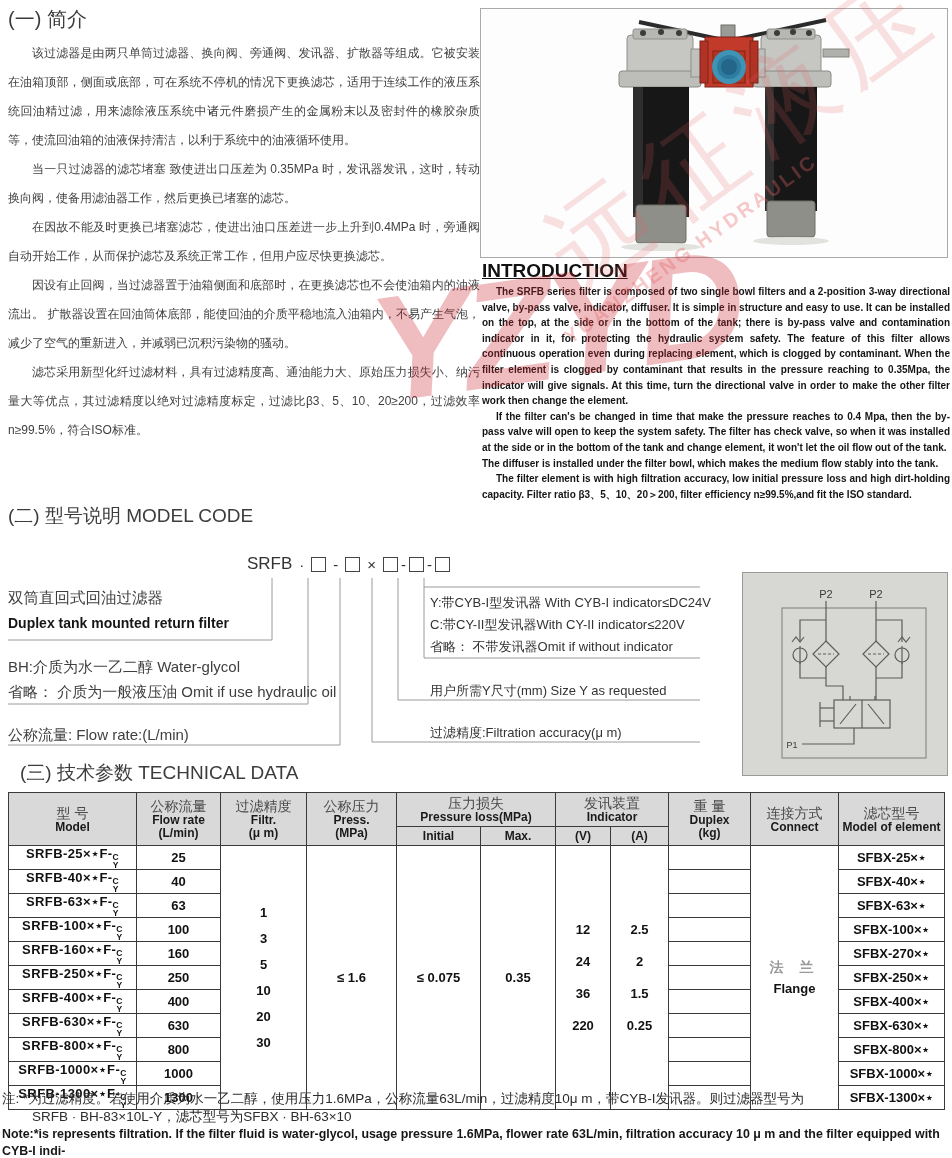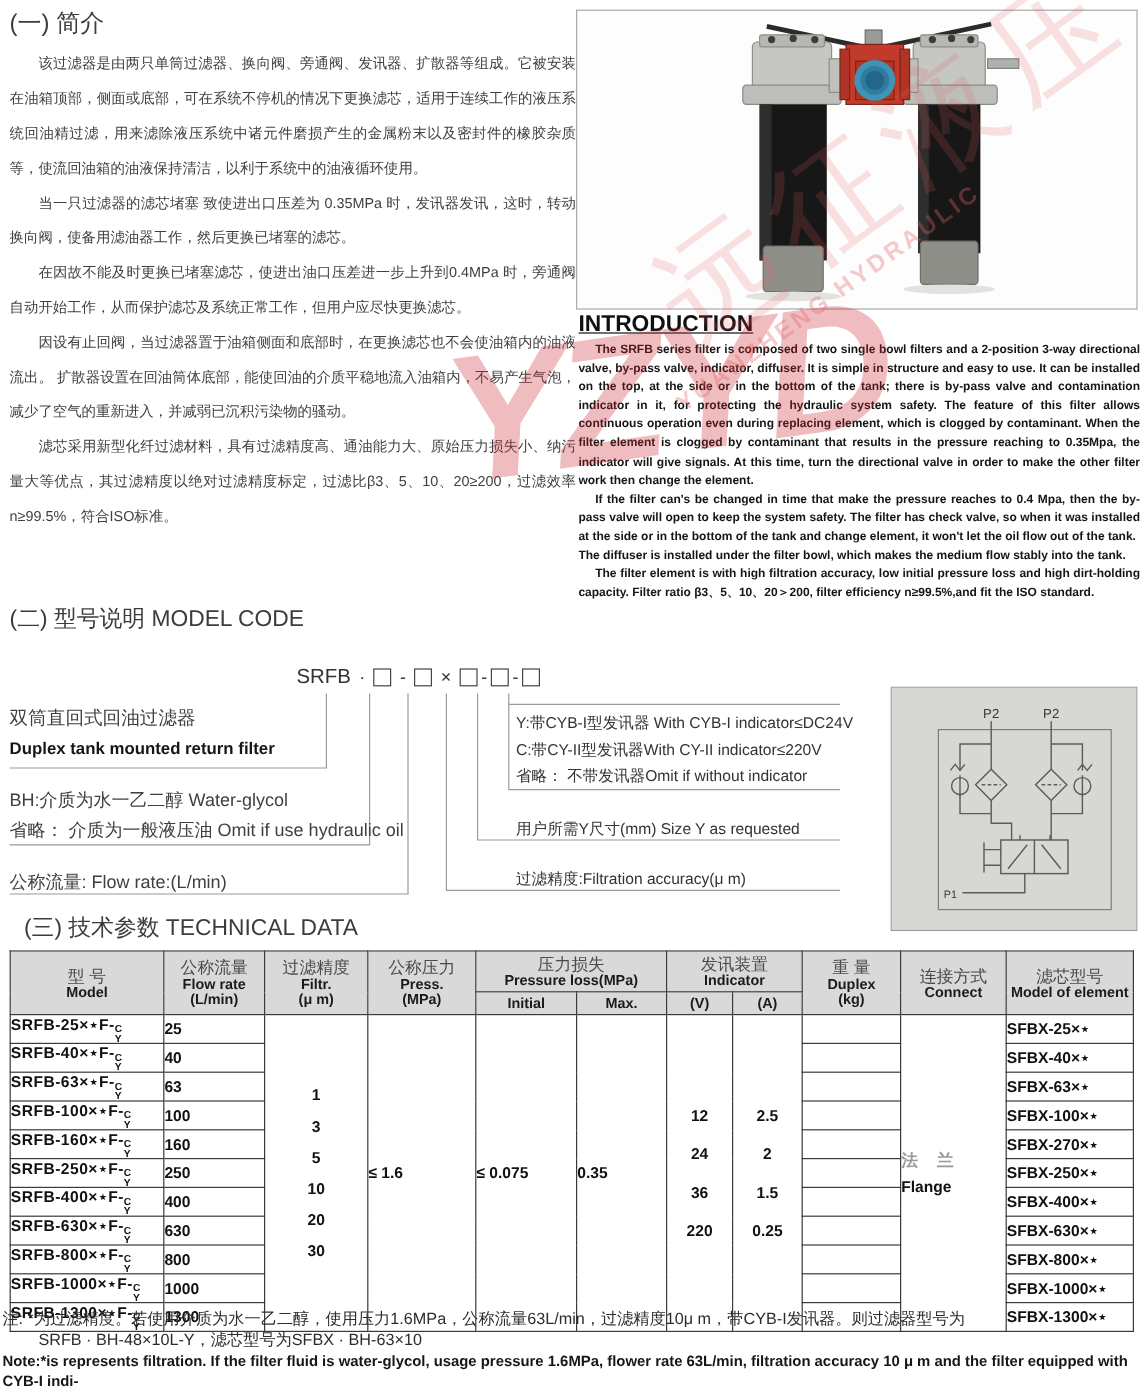--- a/index.html
+++ b/index.html
@@ -38,21 +38,21 @@
   .circuit{position:absolute;left:742px;top:572px;}
 
   
   table.tech{position:absolute;left:8px;top:792px;border-collapse:collapse;table-layout:fixed;width:936px;}
   table.tech th,table.tech td{border:1px solid #3a3a3a;padding:0;margin:0;overflow:hidden;}
   table.tech thead th{background:#d9d9d9;font-weight:normal;}
   .hcn{font-size:14px;color:#4a4a4a;display:block;line-height:16px;}
   .hen{font-size:12px;font-weight:bold;color:#1a1a1a;display:block;line-height:13px;}
   .hunit{font-size:12px;font-weight:bold;color:#1a1a1a;display:block;line-height:13px;}
   tbody tr{height:21.6px;}
-  tbody td{font-size:13px;font-weight:bold;color:#111;}
+  tbody td{font-size:13px;font-weight:bold;color:#111;text-align:center;}
   td.model-cell{letter-spacing:0.4px;}
   .stack{display:inline-flex;flex-direction:column;font-size:8.5px;line-height:8px;vertical-align:-2px;font-weight:bold;}
   td.vstack .vals{display:flex;flex-direction:column;justify-content:center;align-items:center;height:100%;}
   td.filtr-cell .vals{gap:11px;}
   td.va-cell .vals{gap:17px;}
   td.connect-cell .cn{color:#9a9a9a;font-size:14px;letter-spacing:6px;display:block;}
   td.connect-cell .en{font-size:13px;display:block;margin-top:4px;}
 
   
   .notes{position:absolute;left:2px;top:1090px;width:948px;}
@@ -427,21 +427,21 @@
             </span></td>
         <td>1300</td>
         <td></td>
         <td>SFBX-1300×⋆</td>
       </tr>
     </tbody>
   </table>
 
   <div class="notes">
     <p class="ncn">注: *为过滤精度。若使用介质为水一乙二醇，使用压力1.6MPa，公称流量63L/min，过滤精度10μ m，带CYB-I发讯器。则过滤器型号为</p>
-    <p class="ncn ncn2">SRFB · BH-48×10L-Y，滤芯型号为SFBX · BH-63×10</p>
+    <p class="ncn ncn2">SRFB · BH-83×10L-Y，滤芯型号为SFBX · BH-63×10</p>
     <p class="nen">Note:*is represents filtration. If the filter fluid is water-glycol,  usage pressure 1.6MPa, flower rate 63L/min,  filtration accuracy 10 μ m and the filter equipped with CYB-I indi-</p>
 
   </div>
 
   <div class="wm" id="wm-logo">YZYD</div>
   <div class="wm" id="wm-cn">远征液压</div>
   <div class="wm" id="wm-en">YUANZHENG HYDRAULIC</div>
 
 </div>
 

